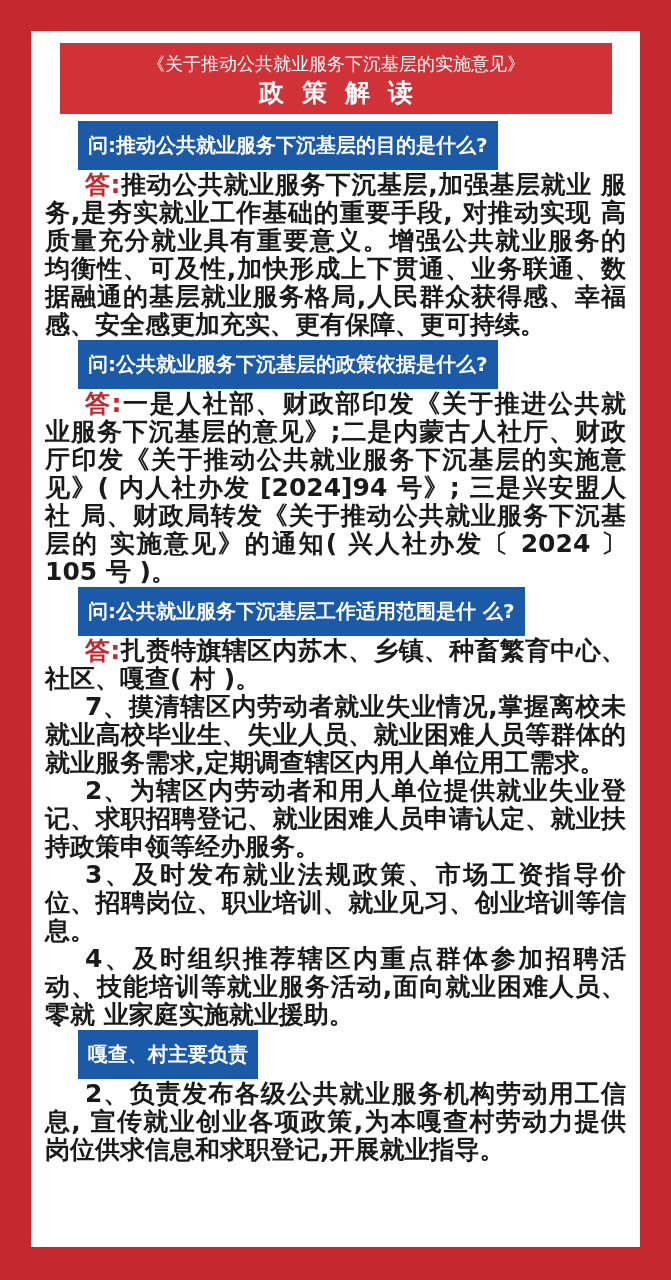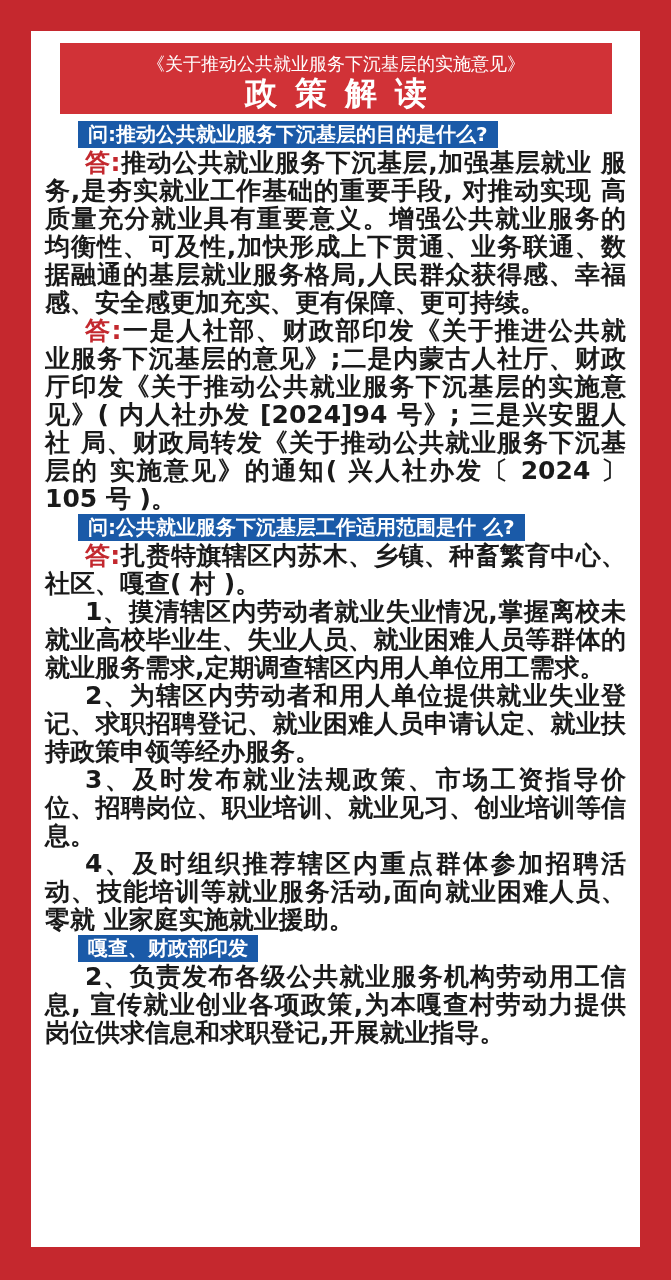--- a/index.html
+++ b/index.html
@@ -33,34 +33,34 @@
     margin:2px 14px 7px 15px;
     padding:5px 2px 7px 2px;
   }
   .banner-line1{
     font-size:18px;
     font-weight:normal;
     line-height:31px;
     white-space:nowrap;
   }
   .banner-line2{
-    font-size:32px;
+    font-size:25px;
     font-weight:bold;
     line-height:28px;
     letter-spacing:18px;
     text-indent:18px;
   }
   .qbar{
     display:table;
     background:var(--bar-blue);
     color:#ffffff;
     font-size:20px;
     font-weight:bold;
     line-height:23px;
-    padding:2px 10px;
+    padding:13px 10px;
     margin:1px 0 1px 33px;
     white-space:nowrap;
   }
   .para{
     font-size:25px;
     font-weight:bold;
     line-height:28px;
     color:var(--text-color);
     text-align:justify;
     text-indent:40px;
@@ -76,30 +76,31 @@
   <div class="panel">
 
     <div class="banner">
       <div class="banner-line1">《关于推动公共就业服务下沉基层的实施意见》</div>
       <div class="banner-line2">政策解读</div>
     </div>
 
     <div class="qbar">问:推动公共就业服务下沉基层的目的是什么?</div>
     <p class="para"><span class="ans-prefix">答:</span><span>推动公共就业服务下沉基层,加强基层就业 服务,是夯实就业工作基础的重要手段, 对推动实现 高质量充分就业具有重要意义。增强公共就业服务的 均衡性、可及性,加快形成上下贯通、业务联通、数 据融通的基层就业服务格局,人民群众获得感、幸福 感、安全感更加充实、更有保障、更可持续。</span></p>
 
+    <div class="qbar">问:公共就业服务下沉基层的政策依据是什么?</div>
     <p class="para"><span class="ans-prefix">答:</span><span>一是人社部、财政部印发《关于推进公共就 业服务下沉基层的意见》;二是内蒙古人社厅、财政 厅印发《关于推动公共就业服务下沉基层的实施意 见》( 内人社办发 [2024]94 号》; 三是兴安盟人社 局、财政局转发《关于推动公共就业服务下沉基层的 实施意见》的通知( 兴人社办发〔 2024 〕105 号 )。</span></p>
 
     <div class="qbar">问:公共就业服务下沉基层工作适用范围是什 么?</div>
     <p class="para"><span class="ans-prefix">答:</span><span>扎赉特旗辖区内苏木、乡镇、种畜繁育中心、社区、嘎查( 村 )。</span></p>
 
 
 
-    <p class="para">1、摸清辖区内劳动者就业失业情况,掌握离校未 就业高校毕业生、失业人员、就业困难人员等群体的 就业服务需求,定期调查辖区内用人单位用工需求。</p>
+    <p class="para">7、摸清辖区内劳动者就业失业情况,掌握离校未 就业高校毕业生、失业人员、就业困难人员等群体的 就业服务需求,定期调查辖区内用人单位用工需求。</p>
     <p class="para">2、为辖区内劳动者和用人单位提供就业失业登 记、求职招聘登记、就业困难人员申请认定、就业扶 持政策申领等经办服务。</p>
     <p class="para">3、及时发布就业法规政策、市场工资指导价位、招聘岗位、职业培训、就业见习、创业培训等信息。</p>
     <p class="para">4、及时组织推荐辖区内重点群体参加招聘活动、技能培训等就业服务活动,面向就业困难人员、零就 业家庭实施就业援助。</p>
 
-    <div class="qbar">嘎查、财政部印发</div>
+    <div class="qbar">嘎查、村主要负责</div>
 
     <p class="para">2、负责发布各级公共就业服务机构劳动用工信 息, 宣传就业创业各项政策,为本嘎查村劳动力提供 岗位供求信息和求职登记,开展就业指导。</p>
 
   </div>
 </div>
 
 </body></html>

